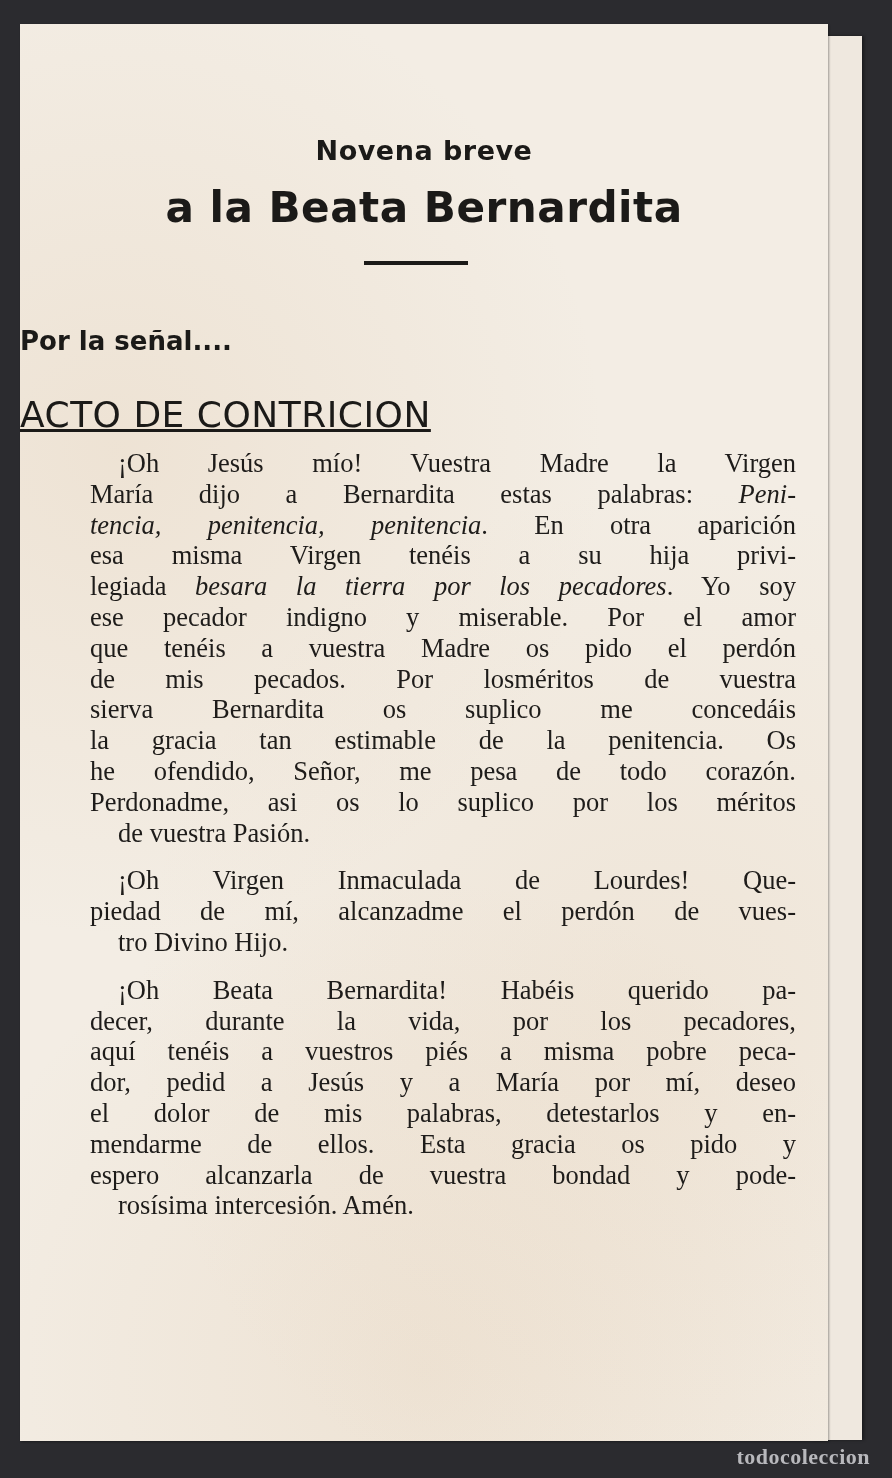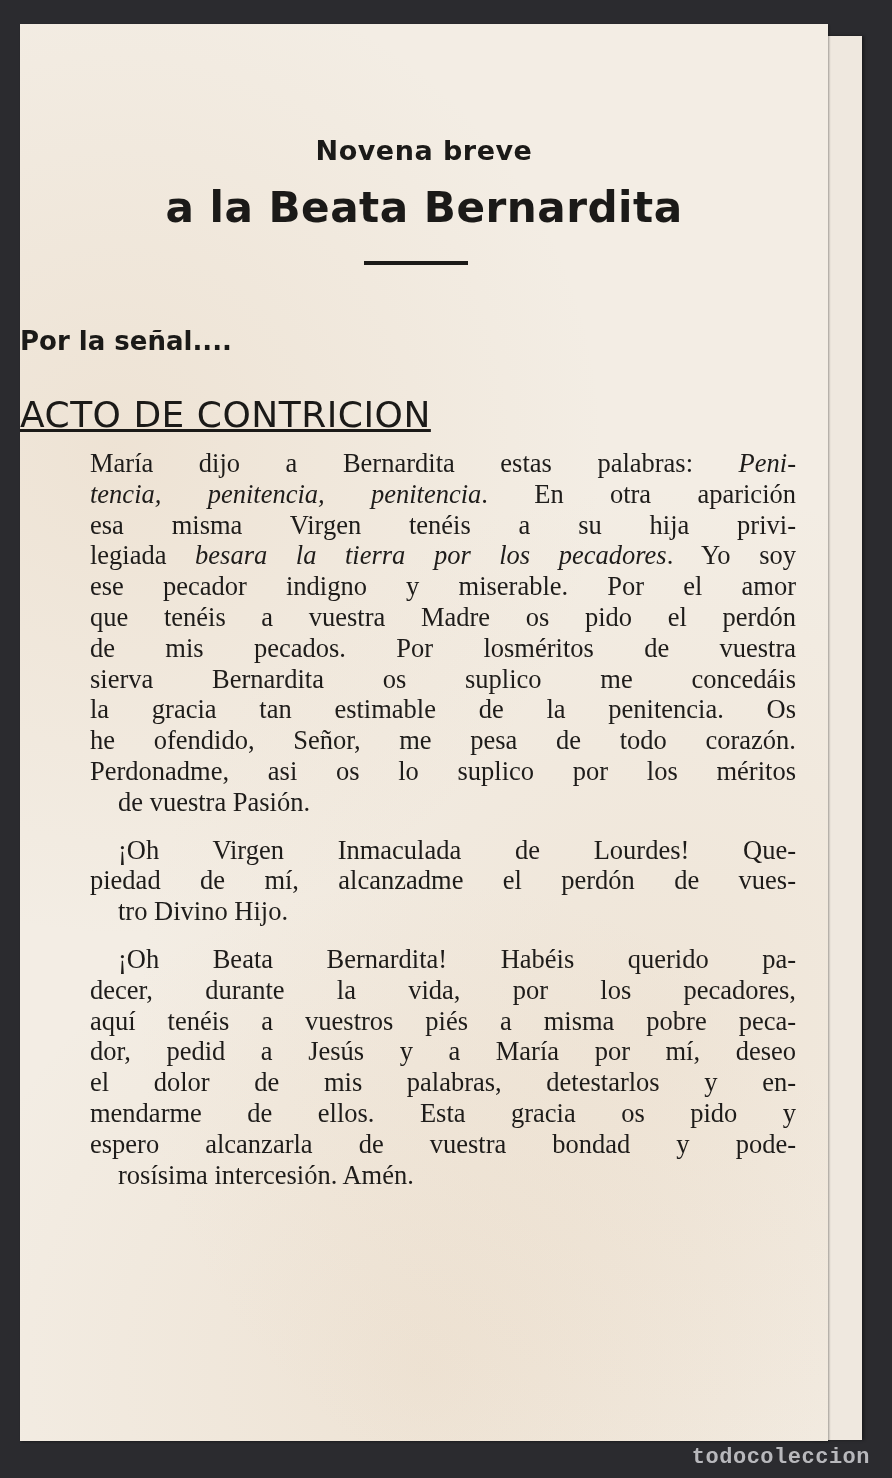--- a/index.html
+++ b/index.html
@@ -64,38 +64,39 @@
       white-space: nowrap;
       text-align: justify;
       text-align-last: justify;
     }
     .line.last { text-align-last: left; margin-left: 28px; }
     .line.indent { padding-left: 28px; }
     .para { margin-bottom: 17px; }
     em { }
     .watermark {
       position: absolute; right: 22px; bottom: 8px;
-      font-family: Liberation Mono, monospace; font-weight: bold;
+      font-family: Liberation Serif, serif; font-weight: bold;
       font-size: 22px; color: #b8b8bc; letter-spacing: 0.5px;
     }
   </style>
 </head>
 <body>
 
 <div class="back-sheet"></div>
 
 <div class="paper">
   <div class="title1 sans">Novena breve</div>
   <div class="title2 sans">a la Beata Bernardita</div>
   <div class="rule"></div>
   <div class="signal sans">Por la señal....</div>
   <div class="heading sans">ACTO DE CONTRICION</div>
 
   <div class="body" id="body-text" style="top: 424px;">
       <div class="para">
+        <div class="line indent">¡Oh Jesús mío! Vuestra Madre la Virgen</div>
         <div class="line">María dijo a Bernardita estas palabras: <em>Peni-</em></div>
         <div class="line"><em>tencia, penitencia, penitencia</em>. En otra aparición</div>
         <div class="line">esa misma Virgen tenéis a su hija privi-</div>
         <div class="line">legiada <em>besara la tierra por los pecadores</em>. Yo soy</div>
         <div class="line">ese pecador indigno y miserable. Por el amor</div>
         <div class="line">que tenéis a vuestra Madre os pido el perdón</div>
         <div class="line">de mis pecados. Por losméritos de vuestra</div>
         <div class="line">sierva Bernardita os suplico me concedáis</div>
         <div class="line">la gracia tan estimable de la penitencia. Os</div>
         <div class="line">he ofendido, Señor, me pesa de todo corazón.</div>

